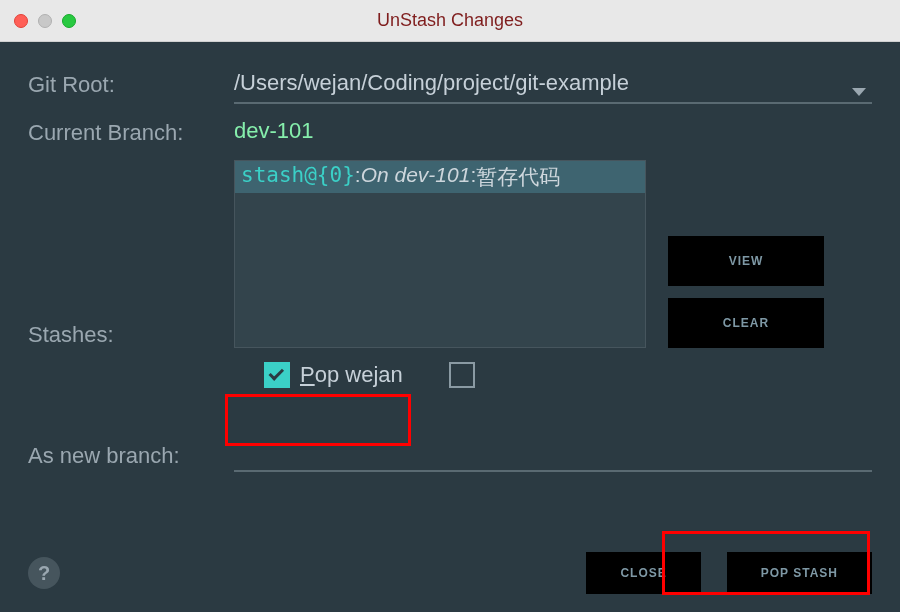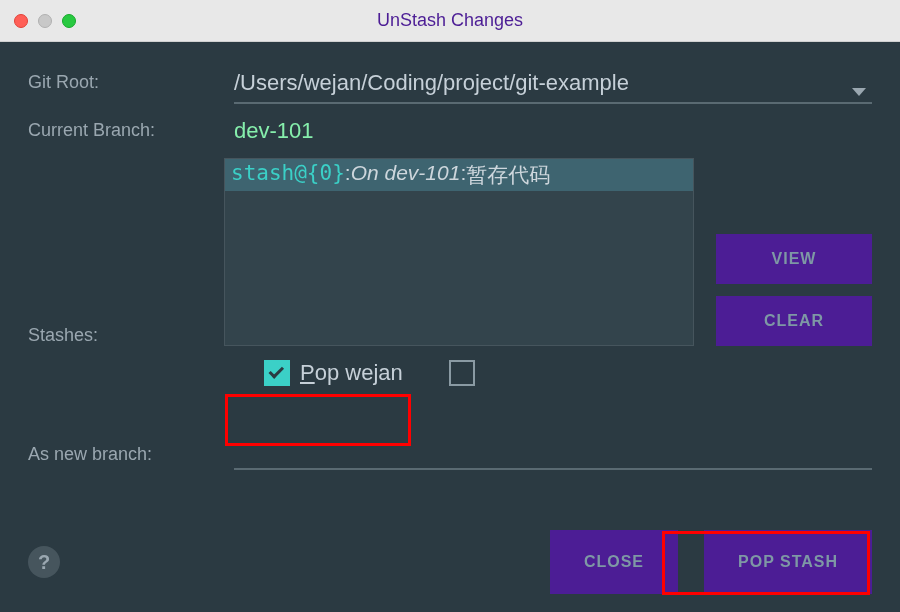--- a/index.html
+++ b/index.html
@@ -29,35 +29,35 @@
       height: 14px;
       border-radius: 50%;
     }
     .tl-close { background: #ff5f57; border: 1px solid #e24238; }
     .tl-min { background: #c8c8c8; border: 1px solid #b0b0b0; }
     .tl-max { background: #28c940; border: 1px solid #17a92c; }
     .titlebar-title {
       position: absolute;
       left: 0; right: 0;
       text-align: center;
-      color: #4c1d95;
+      color: #7f1d1d;
       font-size: 18px;
       pointer-events: none;
     }
     .content {
       padding: 28px 28px 0 28px;
     }
     .row {
       display: flex;
       align-items: flex-start;
       margin-bottom: 14px;
     }
     .label-col {
       width: 206px;
-      font-size: 18px;
+      font-size: 22px;
       color: #9aa7b0;
       padding-top: 2px;
     }
     .value-col {
       flex: 1;
       font-size: 22px;
     }
     .git-root-selector {
       display: flex;
       align-items: flex-end;
@@ -76,21 +76,21 @@
       border-right: 7px solid transparent;
       border-top: 8px solid #9aa7b0;
       margin-right: 6px;
     }
     .branch-text { color: #86efac; }
     .stashes-row {
       display: flex;
       align-items: flex-end;
     }
     .stash-list {
-      width: 470px;
+      width: 412px;
       height: 188px;
       background: #33444c;
       border: 1px solid #46555d;
       font-size: 21px;
     }
     .stash-item {
       padding: 2px 6px;
       background: #3e6470;
       color: #cdd6dc;
       display: flex;
@@ -99,23 +99,23 @@
     }
     .stash-ref { color: #3bd0c7; font-family: Menlo, Consolas, monospace; }
     .stash-branch { font-style: italic; color: #cdd6dc; }
     .side-buttons {
       display: flex;
       flex-direction: column;
       gap: 12px;
       margin-left: 22px;
     }
     .btn {
-      background: #4c1d95;
+      background: #000000;
       color: #7e98a5;
-      font-size: 16px;
+      font-size: 12px;
       font-weight: 700;
       letter-spacing: 1px;
       border: none;
       height: 50px;
       width: 156px;
       cursor: pointer;
       font-family: inherit;
     }
     .check-row {
       display: flex;
@@ -200,21 +200,21 @@
       background: #46555d;
       color: #9aa7b0;
       display: flex;
       align-items: center;
       justify-content: center;
       font-size: 20px;
       cursor: pointer;
       font-weight: 600;
     }
     .bottom-buttons { display: flex; gap: 26px; }
-    .btn.bottom { width: auto; padding: 0 34px; height: 64px; text-align: right; }
+    .btn.bottom { width: auto; padding: 0 34px; height: 42px; text-align: right; }
   </style>
 </head>
 <body>
 
 <div class="titlebar">
   <div class="traffic-lights">
     <div class="tl-dot tl-close"></div>
     <div class="tl-dot tl-min"></div>
     <div class="tl-dot tl-max"></div>
   </div>

